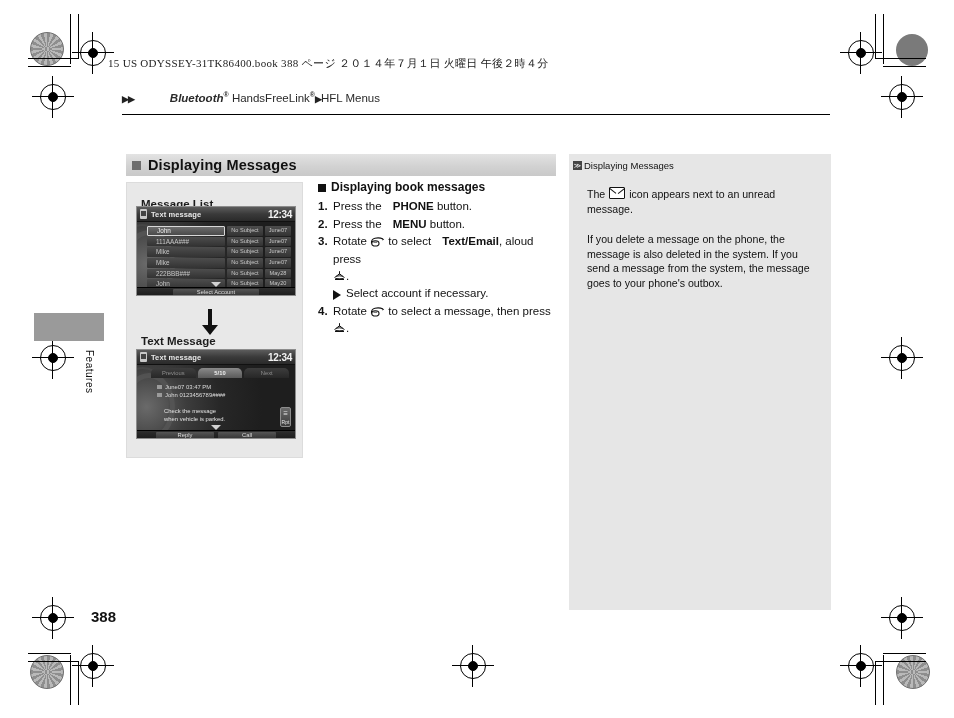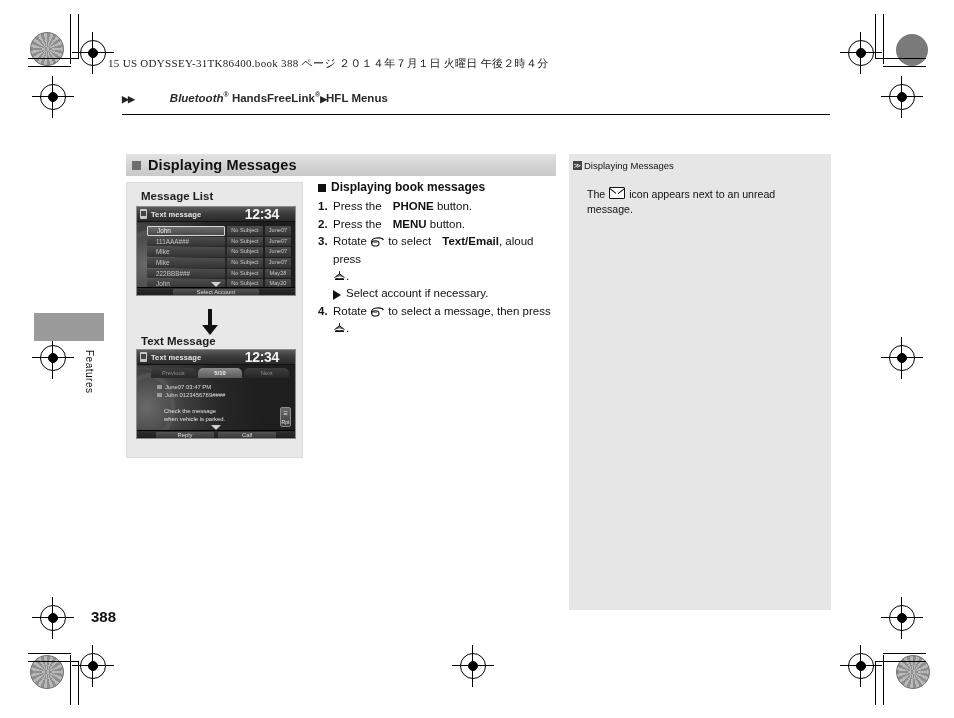--- a/index.html
+++ b/index.html
@@ -69,21 +69,21 @@
     position: absolute;
     left: 122px; top: 91px;
     font-size: 11.5px;
     color: #2a2a2a;
     white-space: nowrap;
     font-weight: 600;
   }
   .breadcrumb .arrow { font-size: 9px; color:#222; letter-spacing:-1px; }
   .breadcrumb .bt { font-style: italic; font-weight: 700; margin-left: 36px; }
   .breadcrumb .sup { font-size: 7px; vertical-align: super; }
-  .breadcrumb .plain { font-weight: 700; }
+  .breadcrumb .plain { font-weight: 400; }
   .hrule {
     position: absolute;
     left: 122px; top: 114px;
     width: 708px; height: 1px;
     background: #000;
   }
 
   .side-tab {
     position: absolute;
     left: 34px; top: 313px;
@@ -137,21 +137,21 @@
     background: #e8e8e8;
     border: 1px solid #dcdcdc;
     box-sizing: border-box;
   }
   .screen-cap {
     position: absolute;
     font-size: 11.5px;
     font-weight: 700;
     color: #1c1c1c;
   }
-  .cap1 { left: 141px; top: 190px; }
+  .cap1 { left: 141px; top: 198px; }
   .cap2 { left: 141px; top: 335px; }
 
   .down-arrow {
     position: absolute;
     left: 205px; top: 309px;
     width: 0; height: 0;
   }
   .down-arrow .stem {
     position: absolute;
     left: 3px; top: 0;
@@ -201,22 +201,22 @@
   }
   .nav-status-title {
     margin-left: 4px;
     font-size: 7.5px;
     font-weight: 700;
     color: #e8e8e8;
     letter-spacing: 0.1px;
   }
   .nav-clock {
     margin-left: auto;
-    margin-right: 16px;
-    font-size: 14px;
+    margin-right: 3px;
+    font-size: 10px;
     font-weight: 700;
     color: #f2f2f2;
     letter-spacing: -0.3px;
   }
 
   .nav-body {
     position: relative;
     height: 76px;
     background:
       radial-gradient(circle at 6% 55%, #6a6a6a 0%, #3c3c3c 26%, #272727 48%, #1e1e1e 75%);
@@ -736,14 +736,15 @@
   </div>
 </div>
 
 <div class="note">
   <div class="note-head">
     <span class="mk">≫</span>
     <span>Displaying Messages</span>
   </div>
   <div class="note-body">
     <p class="note-p"><span>The </span><span class="env-ic"></span><span> icon appears next to an unread message.</span></p>
+    <p class="note-p">If you delete a message on the phone, the message is also deleted in the system. If you send a message from the system, the message goes to your phone's outbox.</p>
   </div>
 </div>
 
 </body></html>

